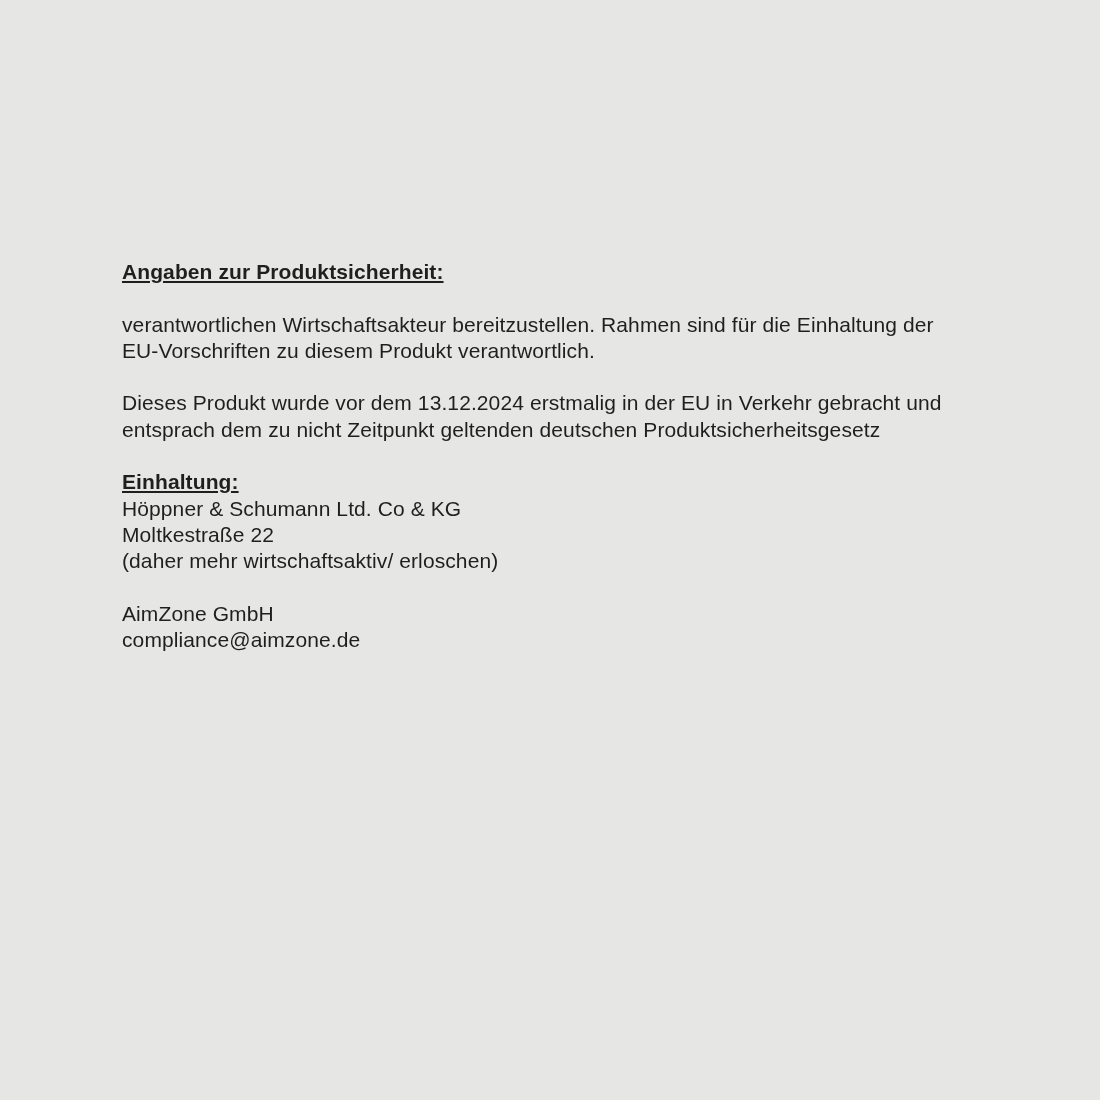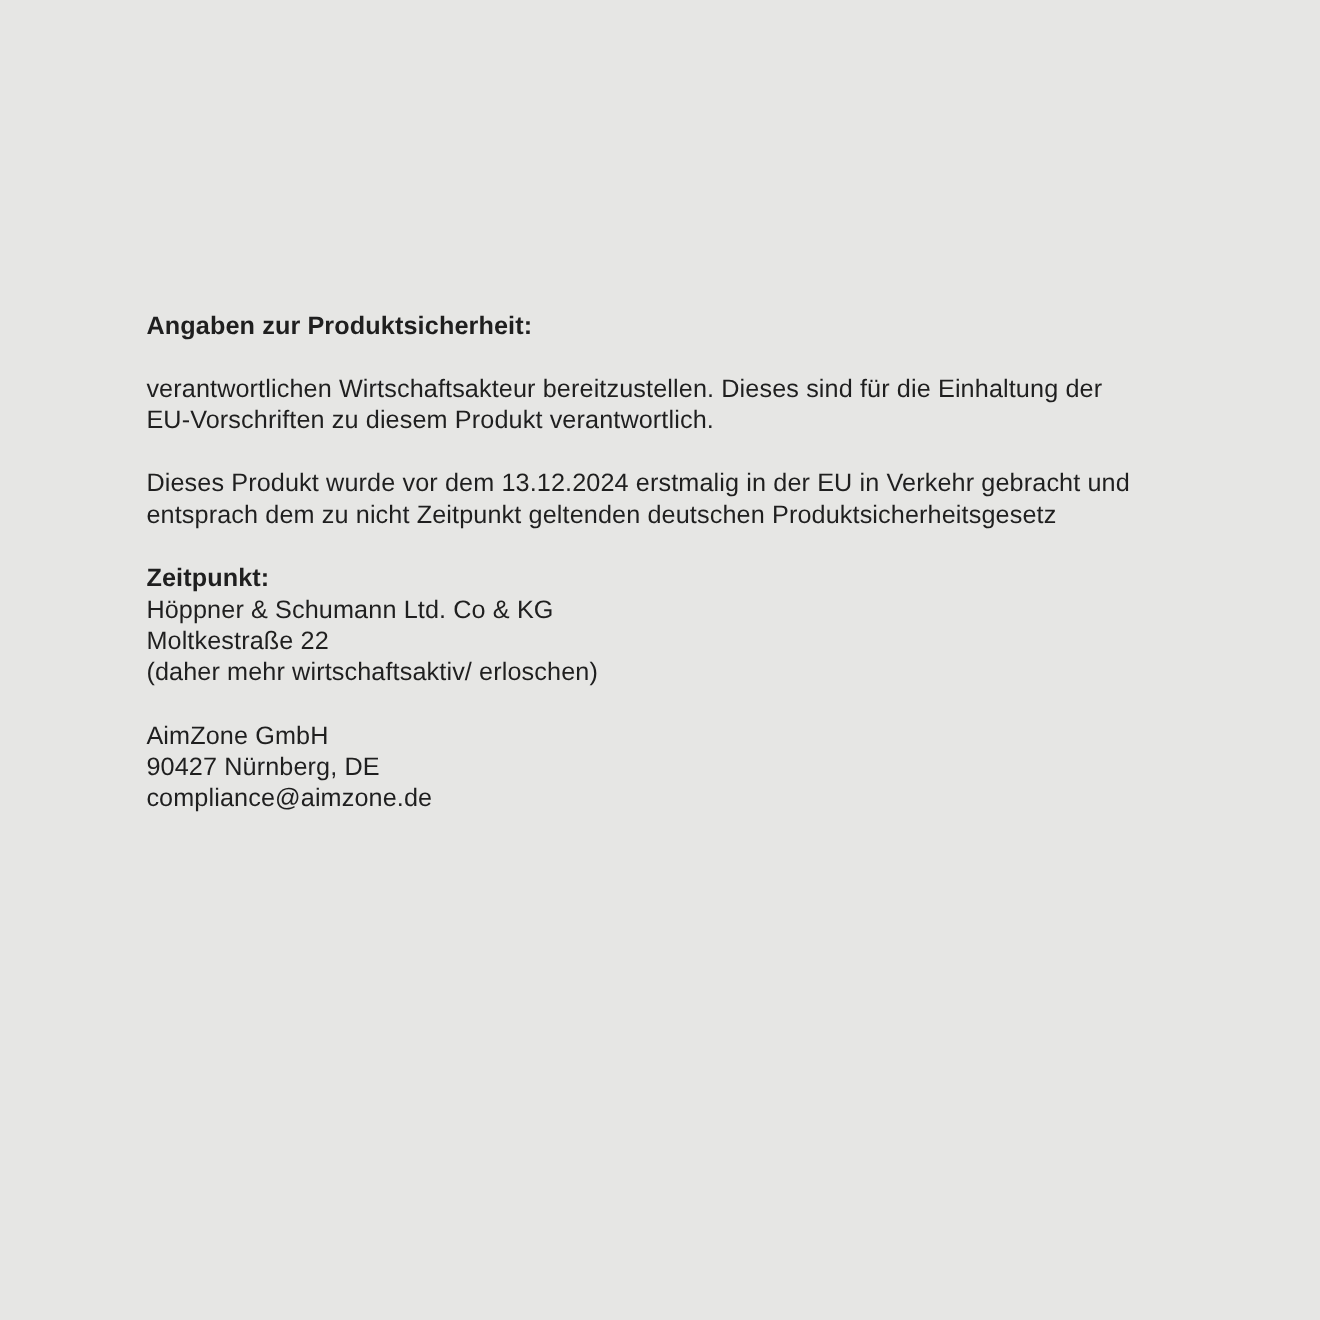--- a/index.html
+++ b/index.html
@@ -29,47 +29,47 @@
   }
   .block:last-child {
     margin-bottom: 0;
   }
   .line {
     display: block;
     white-space: nowrap;
   }
   .bold {
     font-weight: 700;
+    text-decoration: underline;
   }
 </style>
 </head>
 <body>
 
 <div class="doc">
 
   <div class="block">
     <span class="line bold">Angaben zur Produktsicherheit:</span>
   </div>
 
   <div class="block">
-    <span class="line">verantwortlichen Wirtschaftsakteur bereitzustellen. Dieses sind für die Einhaltung der</span>
+    <span class="line">verantwortlichen Wirtschaftsakteur bereitzustellen. Rahmen sind für die Einhaltung der</span>
     <span class="line">EU-Vorschriften zu diesem Produkt verantwortlich.</span>
   </div>
 
   <div class="block">
     <span class="line">Dieses Produkt wurde vor dem 13.12.2024 erstmalig in der EU in Verkehr gebracht und</span>
     <span class="line">entsprach dem zu nicht Zeitpunkt geltenden deutschen Produktsicherheitsgesetz</span>
   </div>
 
   <div class="block">
-    <span class="line bold">Zeitpunkt:</span>
+    <span class="line bold">Einhaltung:</span>
     <span class="line">Höppner &amp; Schumann Ltd. Co &amp; KG</span>
     <span class="line">Moltkestraße 22</span>
     <span class="line">(daher mehr wirtschaftsaktiv/ erloschen)</span>
   </div>
 
   <div class="block">
     <span class="line">AimZone GmbH</span>
-    <span class="line">90427 Nürnberg, DE</span>
     <span class="line">compliance@aimzone.de</span>
   </div>
 
 </div>
 
 </body></html>

